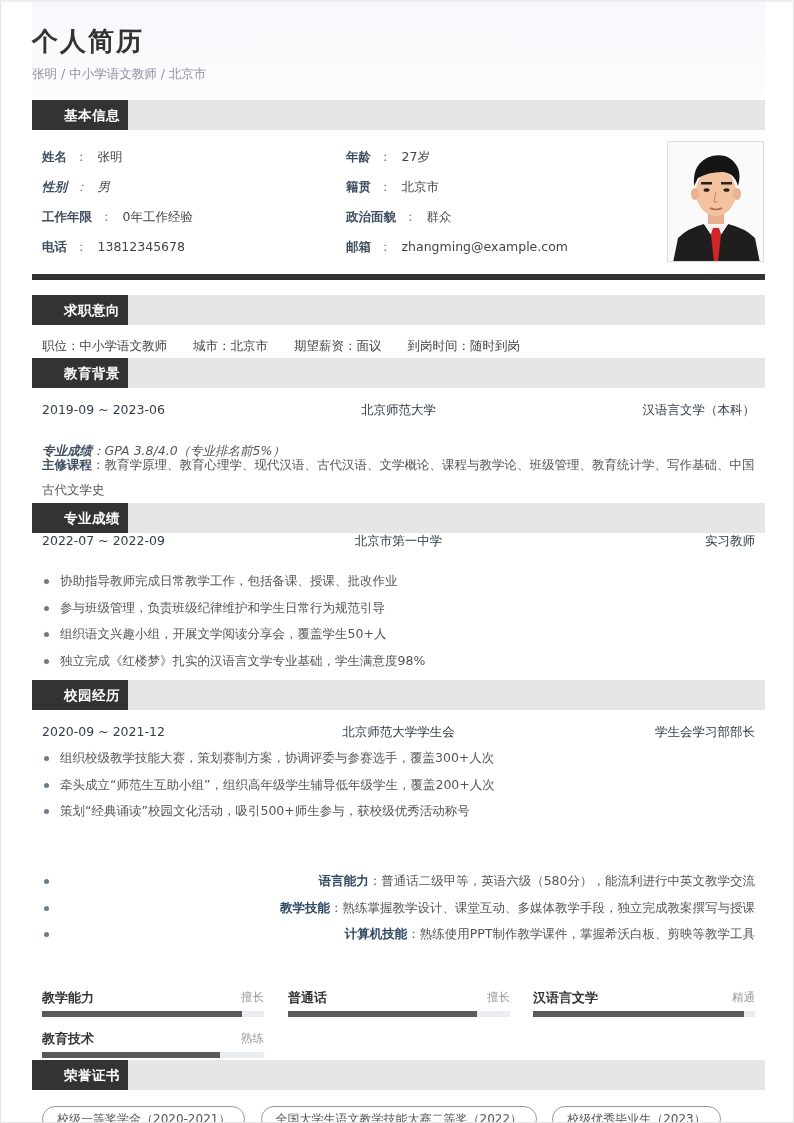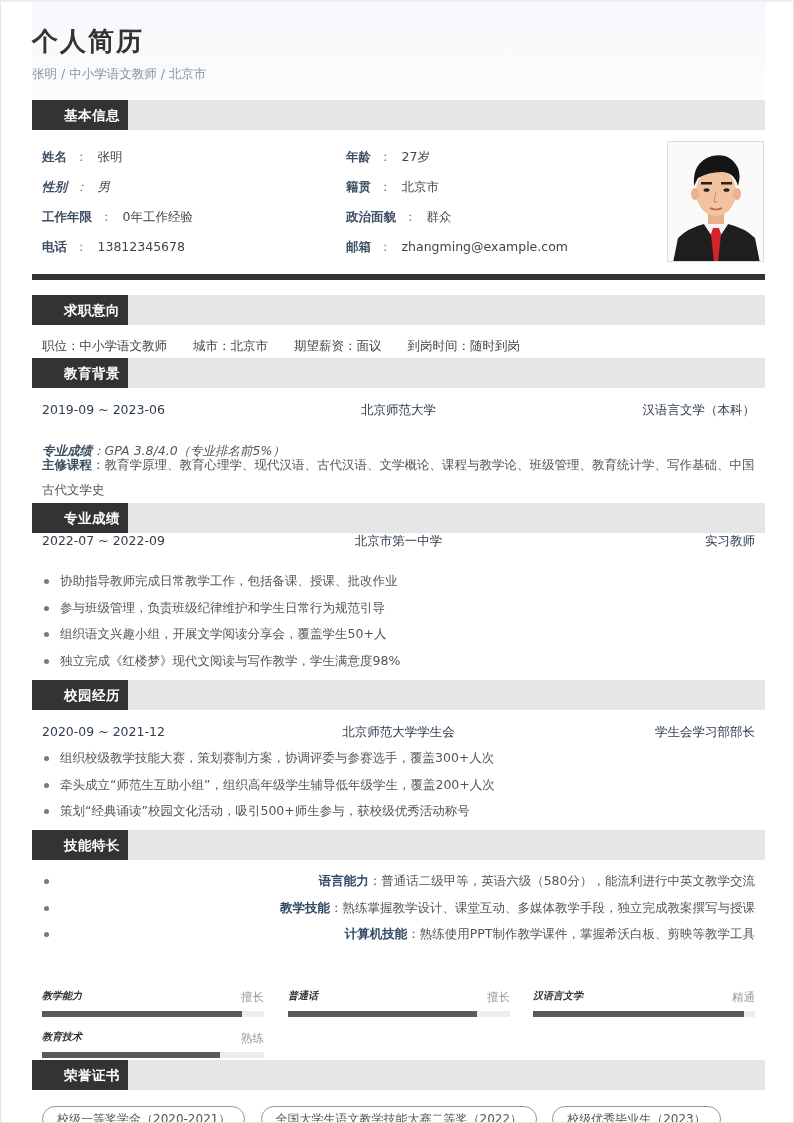--- a/index.html
+++ b/index.html
@@ -33,21 +33,21 @@
 
   .line { position: absolute; left: 10px; width: 713px; font-size: 12.5px; color: #555; line-height: 26px; }
   .line .lbl { color: #3d4f63; }
 
   .bullets { position: absolute; left: 10px; width: 713px; list-style: none; }
   .bullets li { position: relative; font-size: 12.5px; color: #555; height: 26.5px; line-height: 26.5px; padding-left: 18px; white-space: nowrap; }
   .bullets li::before { content: ""; position: absolute; left: 2px; top: 11px; width: 5px; height: 5px; border-radius: 50%; background: #6f7b88; }
   .bullets li .lbl { color: #2f4a66; }
 
   .skill { position: absolute; width: 222px; height: 40px; }
-  .skill .name { position: absolute; left: 0; top: 0; font-size: 10px; font-weight: bold; color: #333; font-style: italic; }
+  .skill .name { position: absolute; left: 0; top: 0; font-size: 13px; font-weight: bold; color: #333; }
   .skill .level { position: absolute; right: 0; top: 1px; font-size: 11.5px; color: #999; }
   .skill .track { position: absolute; left: 0; top: 22px; width: 222px; height: 6px; background: #eaedf1; }
   .skill .fill { position: absolute; left: 0; top: 0; height: 6px; background: #5a5a5a; }
 
   .honors { position: absolute; left: 10px; top: 1104px; white-space: nowrap; }
   .honor { display: inline-block; height: 26px; line-height: 24px; padding: 0 14px; border: 1px solid #999; border-radius: 13px; font-size: 12px; color: #555; margin-right: 10px; }
 </style>
 </head>
 <body>
 
@@ -151,40 +151,37 @@
     </div>
     <div class="exp-row" style="top:515px;margin-top:16px;">
       <span class="date">2022-07 ~ 2022-09</span>
       <span class="org">北京市第一中学</span>
       <span class="role">实习教师</span>
     </div>
     <ul class="bullets" style="top:566px;">
       <li>协助指导教师完成日常教学工作，包括备课、授课、批改作业</li>
       <li>参与班级管理，负责班级纪律维护和学生日常行为规范引导</li>
       <li>组织语文兴趣小组，开展文学阅读分享会，覆盖学生50+人</li>
-      <li>独立完成《红楼梦》现代文阅读与写作教学，学生满意度98%</li>
+      <li>独立完成《红楼梦》扎实的汉语言文学专业基础，学生满意度98%</li>
     </ul>
 
     <div class="sec-head" style="top:678px;">
       <div class="tab">校园经历</div>
     </div>
     <div class="exp-row" style="top:722px;">
       <span class="date">2020-09 ~ 2021-12</span>
       <span class="org">北京师范大学学生会</span>
       <span class="role">学生会学习部部长</span>
     </div>
     <ul class="bullets" style="top:743px;">
       <li>组织校级教学技能大赛，策划赛制方案，协调评委与参赛选手，覆盖300+人次</li>
       <li>牵头成立“师范生互助小组”，组织高年级学生辅导低年级学生，覆盖200+人次</li>
       <li>策划“经典诵读”校园文化活动，吸引500+师生参与，获校级优秀活动称号</li>
     </ul>
 
-    <div class="sec-head" style="top:828px;">
-      <div class="tab">技能特长</div>
-    </div>
     <ul class="bullets" style="top:866px;text-align:right;">
       <li><span class="lbl">语言能力</span><span>：普通话二级甲等，英语六级（580分），能流利进行中英文教学交流</span></li>
       <li><span class="lbl">教学技能</span><span>：熟练掌握教学设计、课堂互动、多媒体教学手段，独立完成教案撰写与授课</span></li>
       <li><span class="lbl">计算机技能</span><span>：熟练使用PPT制作教学课件，掌握希沃白板、剪映等教学工具</span></li>
     </ul>
 
     <div class="skill" style="left:10px;top:987px;">
       <span class="name">教学能力</span>
       <span class="level">擅长</span>
       <div class="track">

